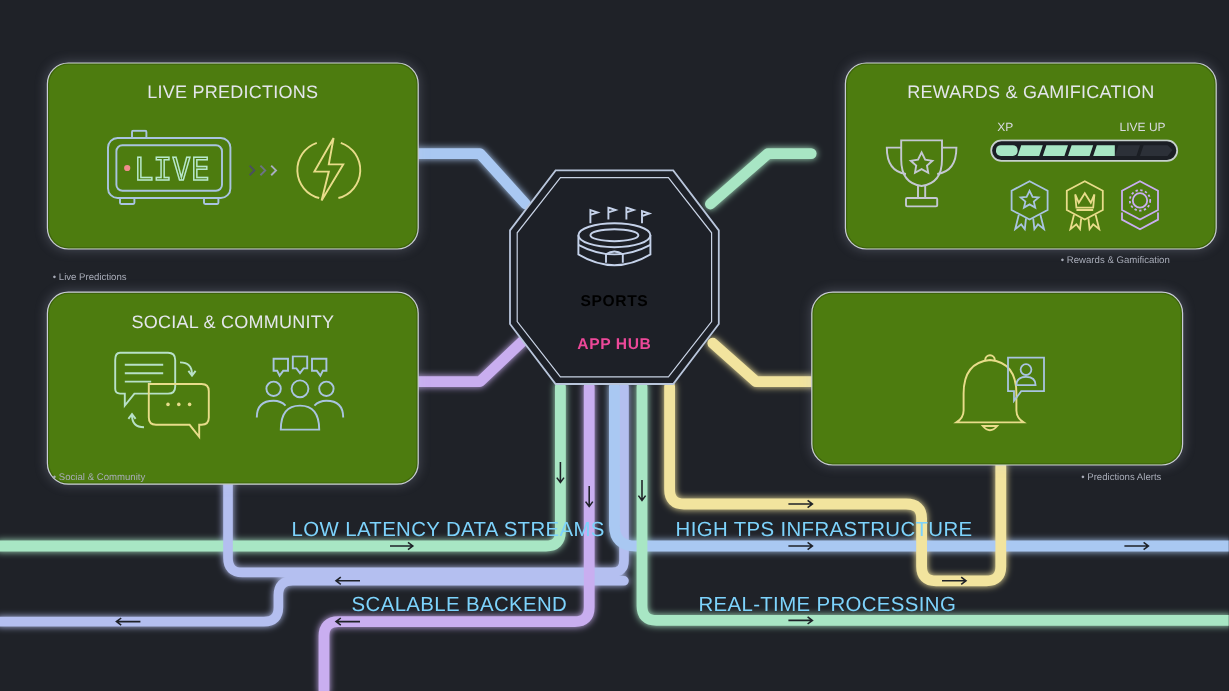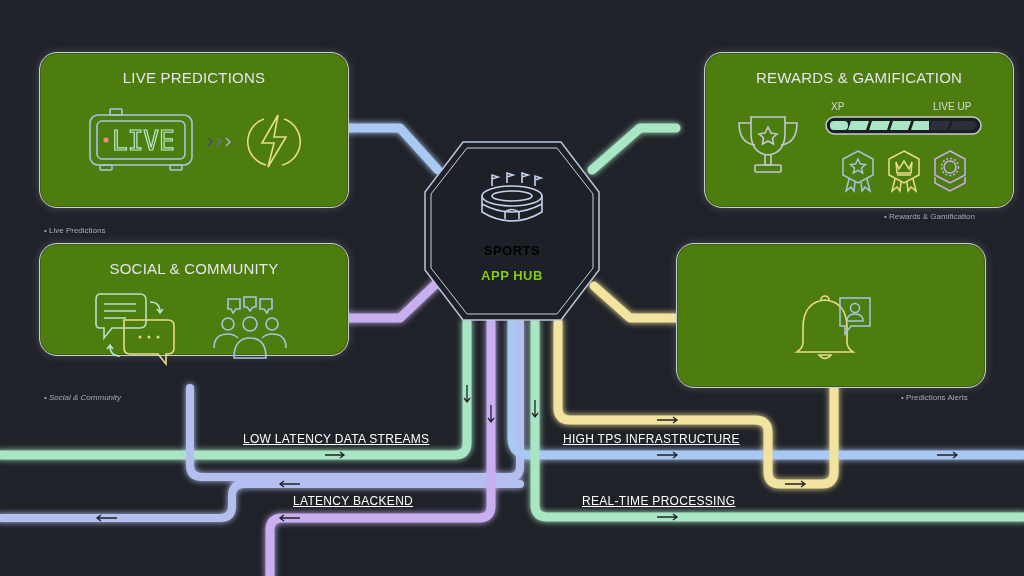--- a/index.html
+++ b/index.html
@@ -2,21 +2,21 @@
 <html><head>
 <meta charset="utf-8">
 <style>
   html, body { margin:0; padding:0; }
   body { width:1024px; height:576px; background:#1f2228; overflow:hidden; position:relative; font-family:"Liberation Sans", "DejaVu Sans", sans-serif; }
   .stage { position:absolute; left:0; top:0; width:1024px; height:576px; }
   svg.wires { position:absolute; left:0; top:0; width:1024px; height:576px; }
   .card { position:absolute; background:#4d7c0f; border:1.5px solid #c9ccd6; border-radius:18px; box-shadow:0 0 10px rgba(200,205,230,0.25), inset 0 0 0 1px rgba(0,0,0,0.2); box-sizing:border-box; }
   .card-title { position:absolute; left:0; right:0; top:16px; text-align:center; color:#e4e6ec; font-size:15px; letter-spacing:0.2px; }
   .caption { position:absolute; font-size:8px; color:#a8acb8; }
-  .flow-label { position:absolute; color:#ffffff; font-size:12px; letter-spacing:0.3px; white-space:nowrap;text-decoration:underline; }
+  .flow-label { position:absolute; color:#7dd3fc; font-size:17px; letter-spacing:0.3px; white-space:nowrap; }
   .hub-text { position:absolute; left:0; right:0; text-align:center; font-weight:bold; font-size:13px; letter-spacing:0.5px; }
   .xp-label { position:absolute; font-size:10px; color:#d8dae0; }
   .icon { position:absolute; }
 </style>
 </head>
 <body>
 
 <div class="stage">
 
   <svg class="wires" viewBox="0 0 1024 576">
@@ -81,21 +81,21 @@
         <path d="M5 24 V40 Q35 58 65 40 V24"></path>
         <path d="M5 32 Q35 48 65 32"></path>
         <path d="M28 47 V40 Q35 35 42 40 V47"></path>
         <path d="M15 14 V3 l6 2 -6 2"></path>
           <path d="M30 11 V1 l6 2 -6 2"></path>
           <path d="M45 11 V1 l6 2 -6 2"></path>
           <path d="M58 14 V4 l6 2 -6 2"></path>
       </g>
     </svg>
     <div class="hub-text" style="top:103px;">SPORTS</div>
-    <div class="hub-text" style="top:128px;color:#84cc16;">APP HUB</div>
+    <div class="hub-text" style="top:139px;color:#ec4899;">APP HUB</div>
   </div>
 
   <div class="card" style="left:39px;top:52px;width:310px;height:156px;">
     <div class="card-title">LIVE PREDICTIONS</div>
     <svg class="icon" style="left:46px;top:55px;" width="110" height="64" viewBox="0 0 110 64">
       <g fill="none" stroke="#a9c4e0" stroke-width="1.6">
         <rect x="4" y="7" width="102" height="50" rx="8"></rect>
         <rect x="11" y="13" width="88" height="38" rx="5"></rect>
         <rect x="24" y="1" width="12" height="6" rx="1"></rect>
         <rect x="14" y="57" width="12" height="5" rx="1"></rect>
@@ -170,21 +170,21 @@
       <g fill="none" stroke="#c9aef0" stroke-width="1.5">
           <polygon points="17,2 32,10 32,26 17,34 2,26 2,10"></polygon>
           <circle cx="17" cy="18" r="6"></circle>
           <circle cx="17" cy="18" r="8.5" stroke-dasharray="2 2"></circle>
           <path d="M2 28 V34 L17 42 L32 34 V28"></path>
         </g>
     </svg>
   </div>
   <div class="caption" style="left:884px;top:212px;">• Rewards &amp; Gamification</div>
 
-  <div class="card" style="left:39px;top:243px;width:310px;height:113px;">
+  <div class="card" style="left:39px;top:243px;width:310px;height:161px;">
     <div class="card-title">SOCIAL &amp; COMMUNITY</div>
     <svg class="icon" style="left:54px;top:48px;" width="84" height="76" viewBox="0 0 84 76">
       <g fill="none" stroke-width="1.6">
         <path d="M6 2 H46 Q52 2 52 8 V30 Q52 36 46 36 H18 L10 46 V36 H6 Q2 36 2 32 V8 Q2 2 6 2 Z" stroke="#b8e0c8"></path>
         <path d="M10 12 H42 M10 19 H42 M10 26 H32" stroke="#b8e0c8"></path>
         <path d="M30 28 H74 Q80 28 80 34 V56 Q80 62 74 62 H72 V72 L64 62 H36 Q30 62 30 56 Z" stroke="#e8dc8a"></path>
         <circle cx="46" cy="45" r="1.5" fill="#e8dc8a" stroke="none"></circle>
           <circle cx="55" cy="45" r="1.5" fill="#e8dc8a" stroke="none"></circle>
           <circle cx="64" cy="45" r="1.5" fill="#e8dc8a" stroke="none"></circle>
         <path d="M56 10 Q66 10 66 20 M63 17 L66 21 L69 17" stroke="#b8e0c8"></path>
@@ -198,37 +198,37 @@
         <path d="M48 3 H60 V13 H57 L55 17 L52 13 H48 Z"></path>
         <circle cx="16" cy="28" r="6"></circle>
           <circle cx="38" cy="28" r="7"></circle>
           <circle cx="60" cy="28" r="6"></circle>
         <path d="M2 52 Q2 38 16 38 Q22 38 26 42"></path>
         <path d="M74 52 Q74 38 60 38 Q54 38 50 42"></path>
         <path d="M22 62 Q22 42 38 42 Q54 42 54 62 Z"></path>
       </g>
     </svg>
   </div>
-  <div class="caption" style="left:44px;top:393px;font-style:italic;">• Social &amp; Community</div>
+  <div class="caption" style="left:44px;top:393px;">• Social &amp; Community</div>
 
   <div class="card" style="left:676px;top:243px;width:310px;height:145px;">
     <svg class="icon" style="left:116px;top:50px;" width="72" height="74" viewBox="0 0 72 74">
       <g fill="none" stroke="#e8dc8a" stroke-width="1.6">
         <path d="M28 6 a4 4 0 0 1 8 0"></path>
         <path d="M32 6 Q10 8 10 34 V48 Q10 54 4 58 H60 Q54 54 54 48 V34 Q54 8 32 6 Z"></path>
         <path d="M26 61 Q32 68 38 61 Z"></path>
       </g>
     </svg>
     <svg class="icon" style="left:160px;top:52px;" width="36" height="40" viewBox="0 0 36 40">
       <g fill="none" stroke="#a9c4e0" stroke-width="1.5">
         <path d="M3 2 H33 V30 H14 L8 38 V30 H3 Z"></path>
         <circle cx="18" cy="12" r="4.5"></circle>
         <path d="M10 25 Q10 18 18 18 Q26 18 26 25 Z"></path>
       </g>
     </svg>
   </div>
   <div class="caption" style="left:901px;top:393px;">• Predictions Alerts</div>
 
   <div class="flow-label" style="left:243px;top:432px;">LOW LATENCY DATA STREAMS</div>
-  <div class="flow-label" style="left:293px;top:494px;">LATENCY BACKEND</div>
+  <div class="flow-label" style="left:293px;top:494px;">SCALABLE BACKEND</div>
   <div class="flow-label" style="left:582px;top:494px;">REAL-TIME PROCESSING</div>
   <div class="flow-label" style="left:563px;top:432px;">HIGH TPS INFRASTRUCTURE</div>
 </div>
 
 </body></html>

